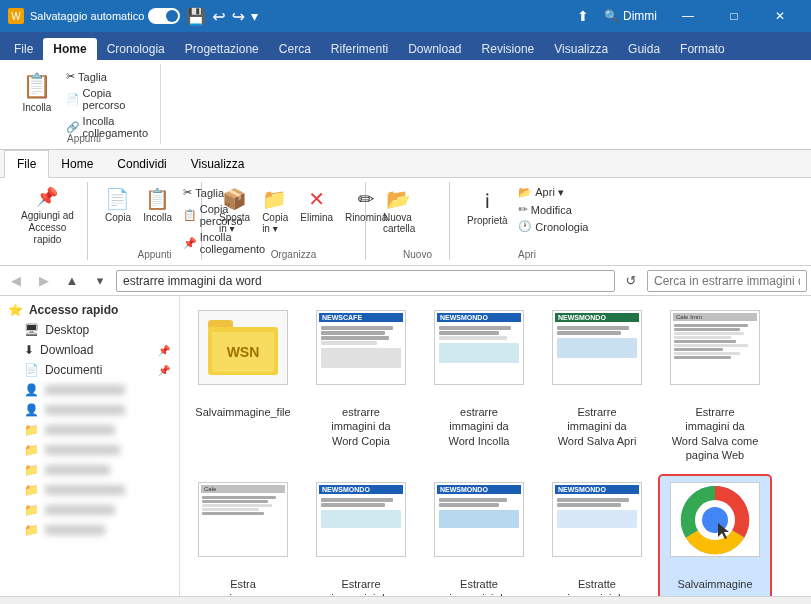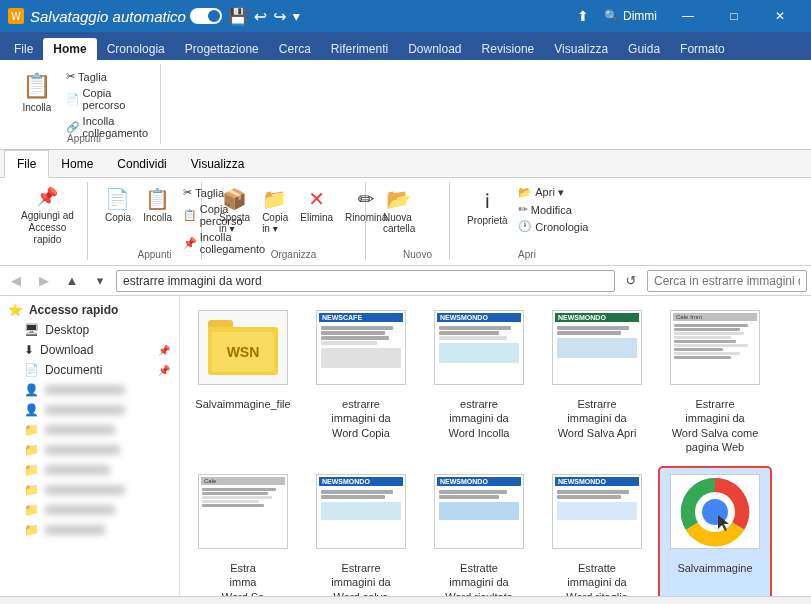--- a/index.html
+++ b/index.html
@@ -10,21 +10,21 @@
       background: #1e6db7;
       height: 32px;
       display: flex;
       align-items: center;
       padding: 0 8px;
       color: white;
       font-size: 12px;
     }
     .title-bar-left { display: flex; align-items: center; gap: 6px; flex: 1; }
     .title-bar-icon { width: 16px; height: 16px; background: #f0a000; border-radius: 2px; font-size: 10px; color: white; display: flex; align-items: center; justify-content: center; }
-    .title-bar-autosave { display: flex; align-items: center; gap: 4px; font-size: 15px; font-style: italic; }
+    .title-bar-autosave { display: flex; align-items: center; gap: 4px; font-size: 11px; }
     .toggle-switch { width: 32px; height: 16px; background: #fff; border-radius: 8px; position: relative; cursor: pointer; }
     .toggle-knob { width: 12px; height: 12px; background: #1e6db7; border-radius: 50%; position: absolute; top: 2px; right: 2px; }
     .title-bar-title { flex: 1; text-align: center; font-size: 12px; }
     .title-btn { width: 46px; height: 32px; display: flex; align-items: center; justify-content: center; cursor: pointer; font-size: 12px; }
 
     
     .ribbon-tabs { background: #2b579a; height: 28px; display: flex; align-items: flex-end; padding: 0 4px; }
     .ribbon-tab { padding: 4px 10px; color: rgba(255,255,255,0.85); font-size: 12px; cursor: pointer; border-radius: 3px 3px 0 0; }
     .ribbon-tab.active { background: white; color: #1a1a1a; font-weight: 600; }
     .ribbon-content { background: white; border-bottom: 1px solid #c8c8c8; padding: 4px 8px; height: 90px; display: flex; align-items: flex-start; gap: 2px; }
@@ -65,21 +65,21 @@
     .sidebar-item .arrow { font-size: 10px; color: #888; margin-left: auto; }
     .sidebar-item.indent1 { padding-left: 24px; }
     .sidebar-item.blurred { color: #999; }
 
     
     .content { flex: 1; background: white; overflow-y: auto; padding: 8px; }
     .file-grid { display: flex; flex-wrap: wrap; gap: 8px; align-content: flex-start; }
     .file-item { display: flex; flex-direction: column; align-items: center; width: 110px; padding: 6px; border-radius: 3px; cursor: pointer; }
     .file-item.selected { background: #cce4ff; outline: 2px solid #e84040; }
     .file-thumb { width: 90px; height: 75px; border: 1px solid #ccc; background: #f8f8f8; overflow: hidden; display: flex; align-items: center; justify-content: center; position: relative; }
-    .file-label { font-size: 11px; color: #333; text-align: center; margin-top: 12px; line-height: 1.3; }
+    .file-label { font-size: 11px; color: #333; text-align: center; margin-top: 20px; line-height: 1.3; }
 
     
     .folder-icon { width: 70px; height: 55px; position: relative; }
     .folder-icon .tab { width: 25px; height: 10px; background: #f0c040; border-radius: 3px 3px 0 0; position: absolute; top: 0; left: 0; }
     .folder-icon .body { width: 70px; height: 48px; background: #f5d040; border-radius: 0 3px 3px 3px; position: absolute; bottom: 0; left: 0; }
     .folder-icon .body-inner { width: 62px; height: 40px; background: #f8dc60; border-radius: 0 2px 2px 2px; position: absolute; bottom: 3px; left: 4px; }
 
     
     .status-bar { background: #f0f0f0; border-top: 1px solid #d0d0d0; height: 22px; display: flex; align-items: center; padding: 0 8px; font-size: 11px; color: #555; gap: 20px; }
     

